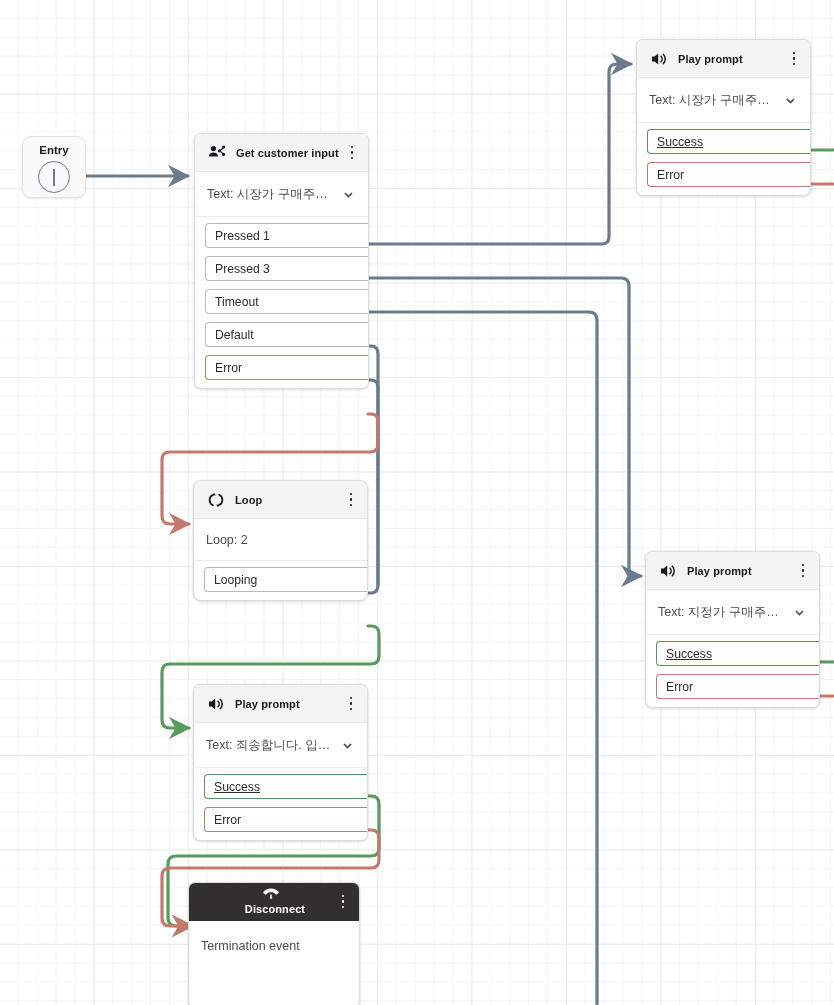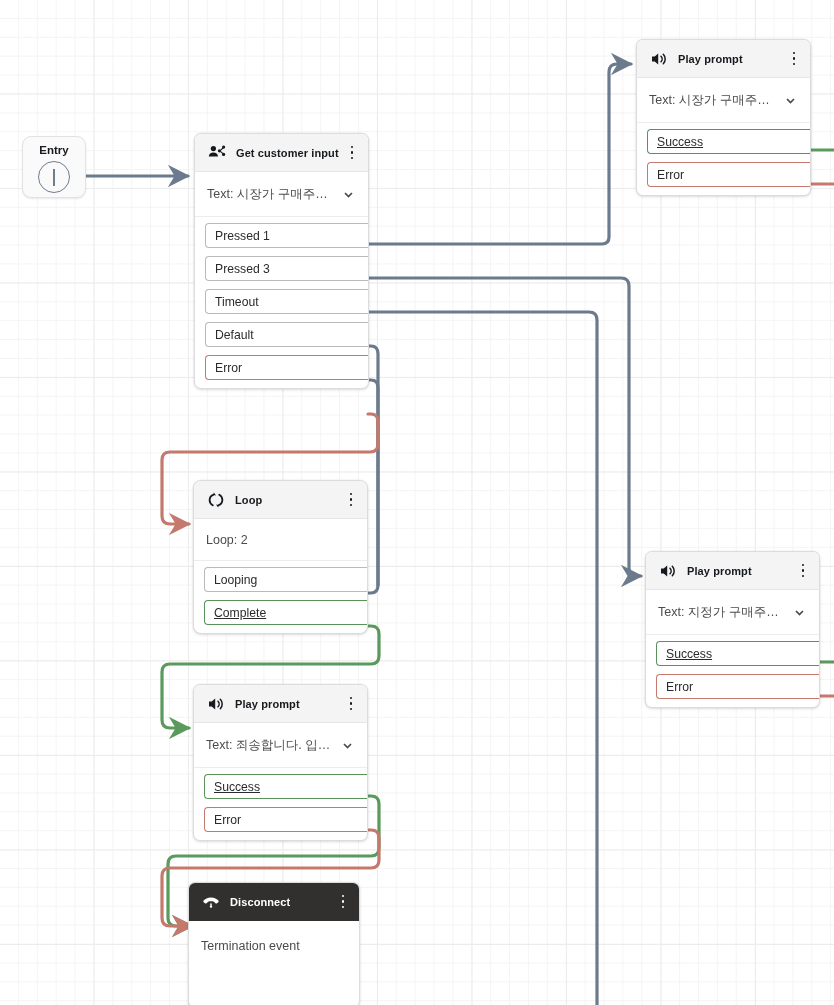--- a/index.html
+++ b/index.html
@@ -34,21 +34,21 @@
     overflow: hidden;
   }
   .node-header {
     display: flex; align-items: center;
     height: 38px;
     padding: 0 10px 0 12px;
     background: #f4f4f4;
     border-bottom: 1px solid #e6e6e6;
     position: relative;
   }
-  .node.dark .node-header { background: #32302f; border-bottom: 1px solid #32302f; }
+  .node.dark .node-header { background: #32302f; border-bottom: 1px solid #32302f; flex-direction: column; }
   .node-icon {
     width: 20px; height: 20px;
     display: flex; align-items: center; justify-content: center;
     flex: 0 0 20px; margin-right: 9px;
     color: #16191d;
   }
   .node.dark .node-icon { color: #ffffff; }
   .node-icon svg { display: block; }
   .node-title {
     font-size: 11px; font-weight: bold; color: #16191d;
@@ -284,21 +284,20 @@
           <i></i>
         </span>
     </div>
     <div class="node-body">
       <div class="body-row">
         <span class="body-text">Loop: 2</span>
       </div>
     </div>
     <div class="ports">
       <div class="port">Looping</div>
-      <div class="port success">Complete</div>
     </div>
   </div>
 
   <div class="node" style="left:193px; top:684px; width:175px;">
     <div class="node-header">
       <span class="node-icon">
         <svg width="18" height="18" viewBox="0 0 18 18" fill="currentColor">
           <path d="M2 6.6h2.7L8.2 3.4v11.2L4.7 11.4H2z"></path>
           <path d="M11 6.2a4 4 0 010 5.6" stroke="currentColor" stroke-width="1.5" fill="none" stroke-linecap="round"></path>
           <path d="M13.3 4.2a7 7 0 010 9.6" stroke="currentColor" stroke-width="1.5" fill="none" stroke-linecap="round"></path>

